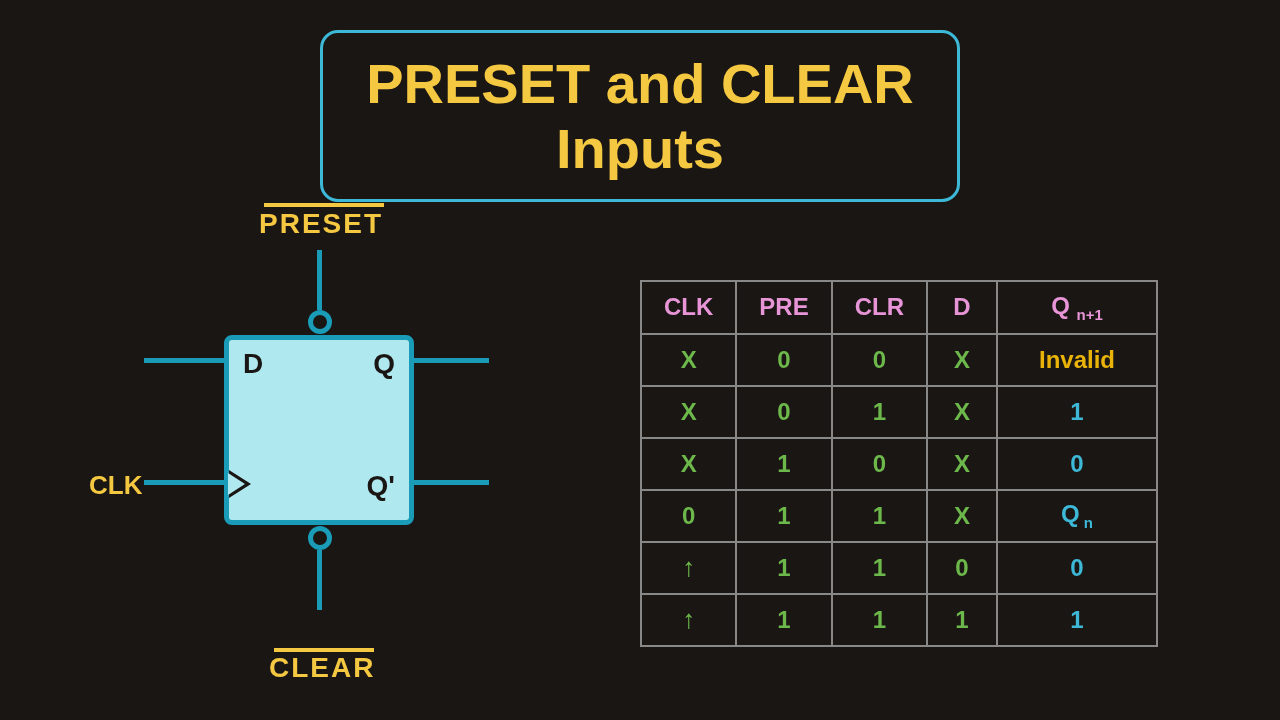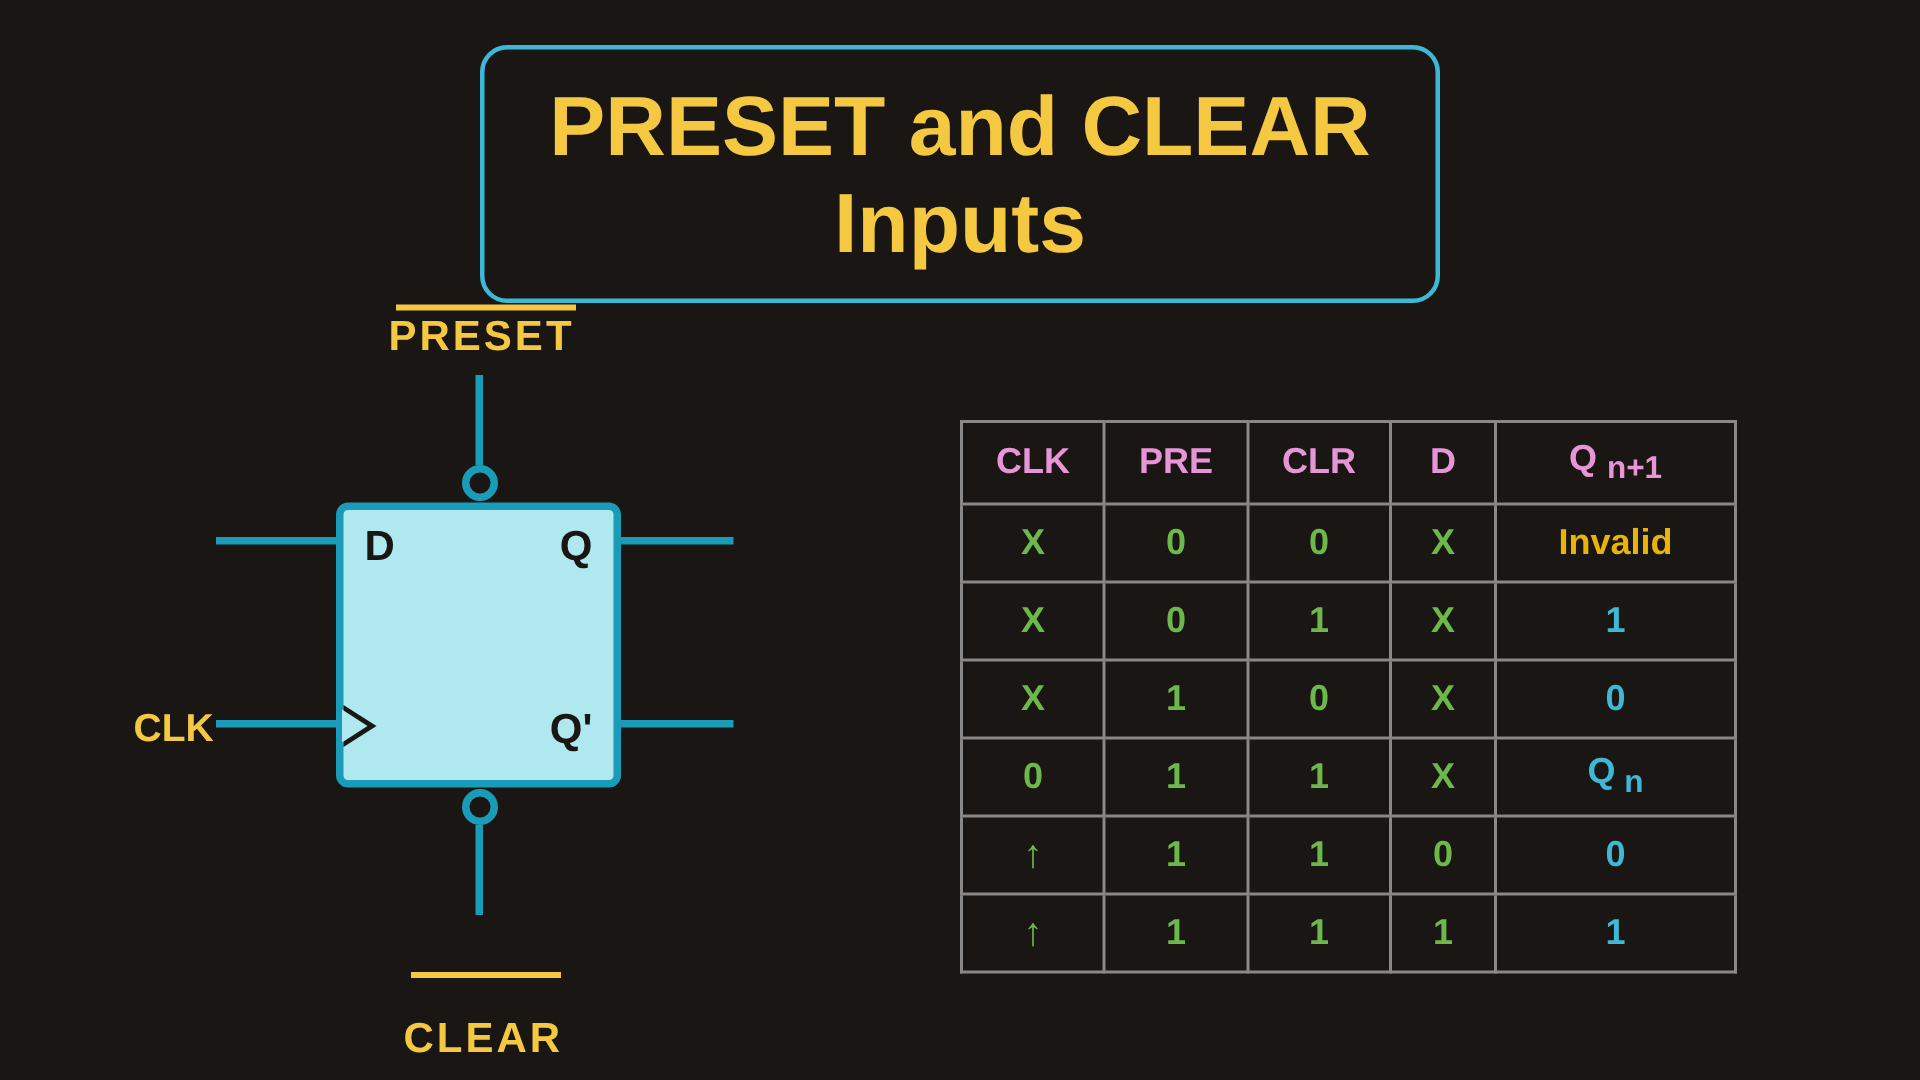--- a/index.html
+++ b/index.html
@@ -59,21 +59,20 @@
     background: #f5c842;
   }
   .clear-label {
     position: absolute;
     top: 462px;
     left: 195px;
     color: #f5c842;
     font-size: 28px;
     font-weight: bold;
     letter-spacing: 2px;
-    margin-top: 24px;
   }
   .clk-label {
     position: absolute;
     top: 280px;
     left: 15px;
     color: #f5c842;
     font-size: 26px;
     font-weight: bold;
   }
   .ff-body {
@@ -160,21 +159,21 @@
     padding: 10px 22px;
   }
   .col-clk { width: 80px; }
   .col-pre { width: 80px; }
   .col-clr { width: 80px; }
   .col-d { width: 70px; }
   .col-q { width: 160px; }
   .c-green { color: #6db84a; }
   .c-cyan { color: #3db8d6; }
   .c-orange { color: #eab308; }
-  .sub { font-size: 21px; vertical-align: sub; }
+  .sub { font-size: 15px; vertical-align: sub; }
   .arrow-up {
     display: inline-block;
     color: #6db84a;
     font-size: 26px;
     font-weight: bold;
   }
 </style>
 </head>
 <body>
 

